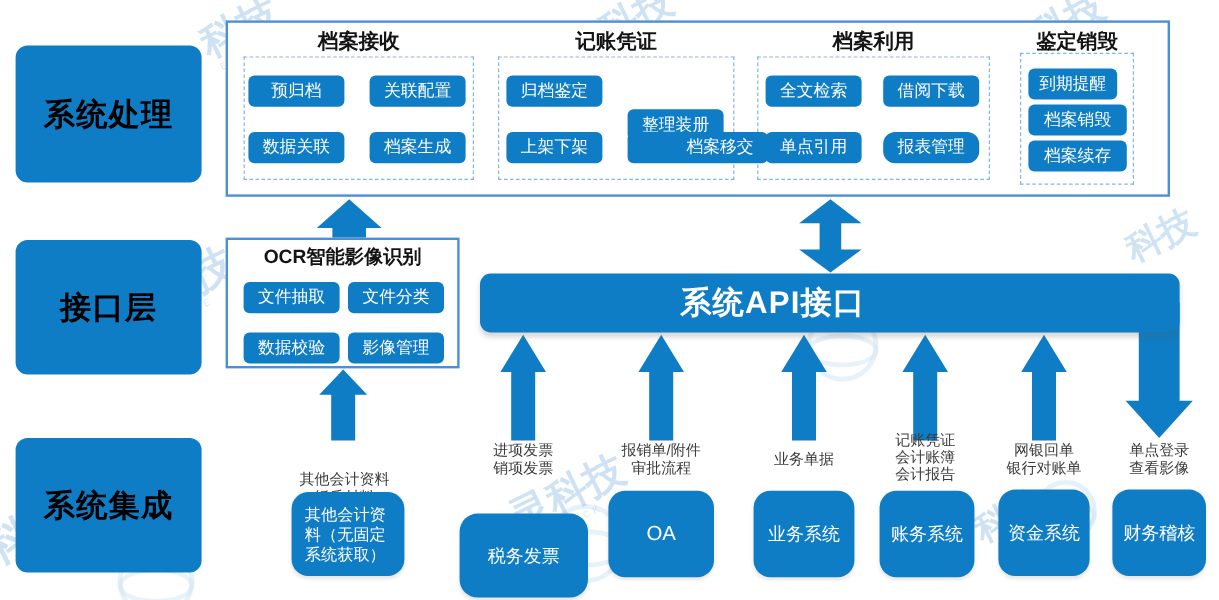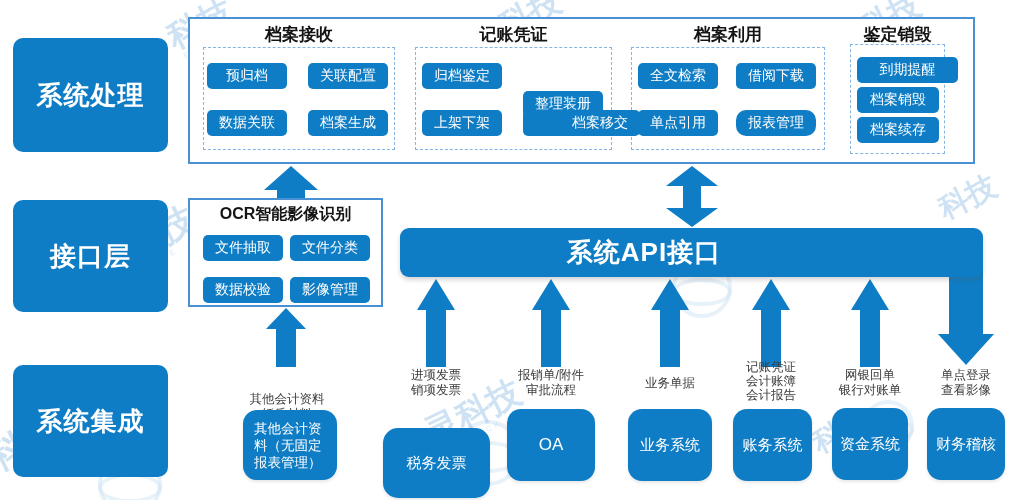--- a/index.html
+++ b/index.html
@@ -19,21 +19,21 @@
   .wm{position:absolute;transform:rotate(-26deg);color:var(--watermark);opacity:.38;
       font-weight:bold;line-height:1;pointer-events:none;text-align:center;z-index:1;}
   .wm .wm-t{display:block;}
   .wm .wm-s{display:block;font-size:8px;font-weight:normal;letter-spacing:3px;opacity:.8;margin-top:2px;}
   .globe{position:absolute;border:4px solid rgba(127,181,224,.5);border-radius:50%;opacity:.38;z-index:1;pointer-events:none;}
   .globe::after{content:"";position:absolute;left:-4px;top:30%;width:100%;height:40%;
       border:4px solid rgba(127,181,224,.45);border-radius:50%;}
   
   .layer-block{
     position:absolute;left:13px;width:155px;background:var(--primary-blue);
-    border-radius:10px;color:#ffffff;font-size:26px;font-weight:bold;letter-spacing:1px;
+    border-radius:10px;color:#000000;font-size:26px;font-weight:bold;letter-spacing:1px;
     display:flex;align-items:center;justify-content:center;z-index:3;
   }
   
   .panel{position:absolute;background:#fff;border:2px solid var(--panel-border);box-sizing:border-box;z-index:3;}
   .grp-title{position:absolute;text-align:center;font-size:17px;font-weight:bold;color:var(--title-text);z-index:4;}
   .dashed{position:absolute;border:1.5px dashed var(--dashed-border);box-sizing:border-box;z-index:4;}
   .chip{
     position:absolute;width:80px;height:26px;background:var(--primary-blue);border-radius:5px;
     color:#fff;font-size:14px;display:flex;align-items:center;justify-content:center;
     white-space:nowrap;z-index:5;
@@ -150,21 +150,21 @@
 
   <div class="grp-title" style="left:631px;top:23px;width:194px;">档案利用</div>
   <div class="dashed" style="left:631px;top:47px;width:194px;height:103px;"></div>
   <div class="chip" style="left:638px;top:63px;">全文检索</div>
   <div class="chip" style="left:736px;top:63px;">借阅下载</div>
   <div class="chip" style="left:638px;top:110px;">单点引用</div>
   <div class="chip" style="left:736px;top:110px;border-radius:10px;">报表管理</div>
 
   <div class="grp-title" style="left:850px;top:23px;width:95px;">鉴定销毁</div>
   <div class="dashed" style="left:850px;top:44px;width:95px;height:110px;"></div>
-  <div class="chip" style="left:857px;top:57px;width:101px;">到期提醒</div>
+  <div class="chip" style="left:857px;top:57px;width:74px;">到期提醒</div>
   <div class="chip" style="left:857px;top:87px;width:82px;">档案销毁</div>
   <div class="chip" style="left:857px;top:117px;width:82px;">档案续存</div>
 
   <div class="panel" style="left:188px;top:198px;width:195px;height:109px;"></div>
   <div class="ocr-title">OCR智能影像识别</div>
   <div class="chip" style="left:203px;top:235px;">文件抽取</div>
   <div class="chip" style="left:290px;top:235px;">文件分类</div>
   <div class="chip" style="left:203px;top:277px;">数据校验</div>
   <div class="chip" style="left:290px;top:277px;">影像管理</div>
 
@@ -182,21 +182,21 @@
   <div class="src-label tight" style="left:711px;top:360px;">记账凭证
 会计账簿
 会计报告</div>
   <div class="src-label" style="left:810px;top:368px;">网银回单
 银行对账单</div>
   <div class="src-label" style="left:906px;top:368px;">单点登录
 查看影像</div>
 
   <div class="src-box multiline" style="left:243px;top:410px;width:94px;height:70px;">其他会计资
 料（无固定
-报表管理）</div>
+系统获取）</div>
   <div class="src-box" style="left:383px;top:428px;width:107px;height:70px;border-radius:15px;">税务发票</div>
   <div class="src-box latin" style="left:507px;top:409px;width:88px;height:72px;">OA</div>
   <div class="src-box" style="left:628px;top:409px;width:84px;height:72px;">业务系统</div>
   <div class="src-box" style="left:733px;top:409px;width:79px;height:72px;">账务系统</div>
   <div class="src-box" style="left:832px;top:408px;width:76px;height:72px;">资金系统</div>
   <div class="src-box" style="left:927px;top:408px;width:78px;height:72px;">财务稽核</div>
 
 </div>
 
 </body></html>

